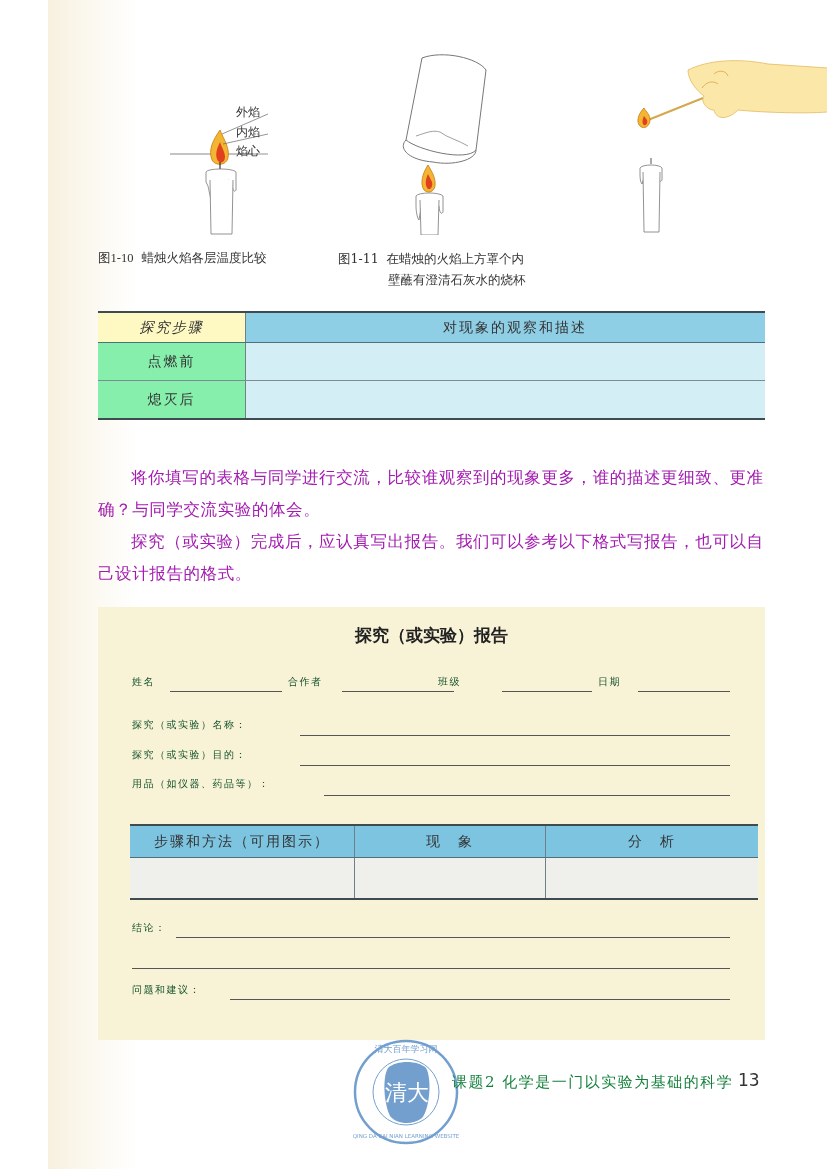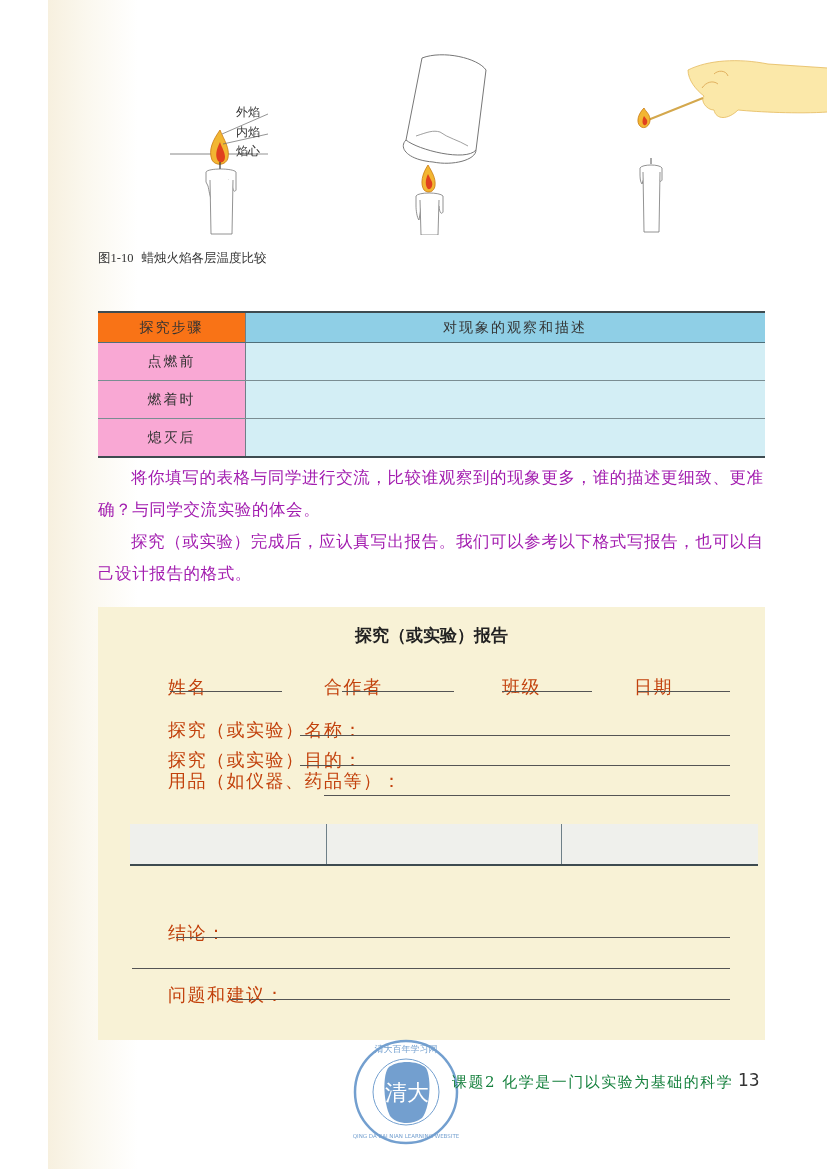--- a/index.html
+++ b/index.html
@@ -12,33 +12,33 @@
   .caption .num { margin-right:8px; }
   .label-small { font-size:12px; color:#333; position:absolute; white-space:nowrap; }
 
   
   .t1 { position:absolute; left:98px; top:311px; width:667px; border-collapse:collapse;
         font-size:14px; color:#333; }
   .t1 th { background:#7cc4e0; height:27px; font-weight:normal; letter-spacing:2px;
            border-top:2px solid #3e4b50; border-bottom:1px solid #4f6f7a; }
   .t1 td { height:35px; border-bottom:1px solid #7a8d92; text-align:center; letter-spacing:2px; }
   .t1 tr:last-child td { border-bottom:2px solid #3e4b50; }
-  .t1 .c1 { width:145px; background:#f9a8d4; border-right:1px solid #6e8088; }
+  .t1 .c1 { width:145px; background:#86efac; border-right:1px solid #6e8088; }
   .t1 .c2 { background:#d3eef5;padding-left:20px; }
-  .t1 th.c1 { background:#f97316; }
+  .t1 th.c1 { background:#fef9c3;font-style:italic; }
   .t1 th.c2 { background:#8fcfe6; }
 
   .para { position:absolute; left:98px; width:668px; font-size:16.5px; line-height:32px; color:#a21caf;
           text-indent:33px; letter-spacing:0.6px; }
 
   
   .report { position:absolute; left:98px; top:607px; width:667px; height:433px; background:#f8f2d6; }
   .report-title { position:absolute; left:0; width:100%; top:17px; text-align:center;
                   font-family:"DejaVu Sans","Liberation Sans",sans-serif; font-size:17px; font-weight:bold; color:#222; }
-  .field-label { position:absolute; font-size:18px; color:#c2410c; white-space:nowrap; letter-spacing:1.5px;margin-left:36px; }
+  .field-label { position:absolute; font-size:10px; color:#14532d; white-space:nowrap; letter-spacing:1.5px; }
   .blank { position:absolute; border-bottom:1px solid #555; height:0; }
   .t2 { position:absolute; left:30px; top:824px; width:627px; border-collapse:collapse; font-size:14px; color:#333; }
   .t2 th { background:#7cc4e0; height:29px; font-weight:normal; border-top:2px solid #3e4b50;
            border-bottom:1px solid #4f6f7a; letter-spacing:2px; }
   .t2 td { height:38px; background:#eff0ec; border-bottom:2px solid #3e4b50; }
   .t2 .sep { border-right:1px solid #6e8088; }
 
   .footer-text { position:absolute; left:452px; top:1073px; font-size:15px; color:#15803d; letter-spacing:1.5px; white-space:nowrap; }
   .page-num { position:absolute; left:738px; top:1070px; font-family:"DejaVu Sans","Liberation Sans",sans-serif; font-size:17px; color:#333; }
   .watermark { position:absolute; left:352px; top:1038px; width:108px; height:108px; opacity:0.85; }
@@ -69,20 +69,24 @@
 
   <svg class="fig" style="left:340px;top:50px;" width="120" height="185" viewBox="0 0 120 185">
     <path d="M34 8 C55 0,90 8,98 20 L88 100 C78 112,30 100,18 90 Z" fill="#fff" stroke="#777" stroke-width="1"></path>
     <path d="M18 90 C10 98,20 110,45 112 C65 116,88 110,88 100" fill="none" stroke="#777" stroke-width="1"></path>
     <path d="M28 86 C40 82,45 80,52 82 C60 88,70 90,80 96" fill="none" stroke="#888" stroke-width="0.8"></path>
     <path d="M40 115 C34 124,32 134,36 140 C40 144,46 142,47 136 C48 128,44 122,40 115 Z" fill="#f2b632" stroke="#c97a12" stroke-width="0.8"></path>
     <path d="M40 124 C37 130,37 136,40 139 C43 140,45 136,44 132 Z" fill="#e0401e"></path>
     <path d="M28 146 C30 142,52 142,55 146 L55 162 C53 166,51 160,51 156 L46 154 L44 168 C42 168,41 160,40 156 L33 158 L31 170 C29 168,28 160,28 156 Z" fill="#fff" stroke="#777" stroke-width="0.8"></path>
     <path d="M32 150 L33 185 L50 185 L51 150" fill="#fff" stroke="#777" stroke-width="0.8"></path>
   </svg>
+  <div class="caption" style="left:290px;top:248px;">
+    <div><span class="num">图1-11</span><span>在蜡烛的火焰上方罩个内</span></div>
+    <div style="padding-left:50px;">壁蘸有澄清石灰水的烧杯</div>
+  </div>
 
   <svg class="fig" style="left:540px;top:50px;" width="240" height="185" viewBox="0 0 240 185">
     <path d="M100 20 C120 10,150 8,180 14 L240 18 L240 62 C210 64,170 62,150 60 C140 70,128 70,126 60 C118 60,112 50,116 46 C108 40,100 30,100 20 Z" fill="#fbe8a9" stroke="#e5b95a" stroke-width="0.8"></path>
     <path d="M114 38 C118 32,125 30,130 34" fill="none" stroke="#d9a24c" stroke-width="0.8"></path>
     <path d="M126 24 C130 20,138 20,140 26" fill="none" stroke="#d9a24c" stroke-width="0.8"></path>
     <line x1="115" y1="48" x2="60" y2="70" stroke="#d4a84d" stroke-width="2"></line>
     <path d="M56 58 C50 64,48 72,52 76 C56 80,62 76,62 70 C62 64,58 62,56 58 Z" fill="#f2b632" stroke="#c97a12" stroke-width="0.8"></path>
     <path d="M56 66 C54 70,54 74,56 75 C58 76,60 73,59 70 Z" fill="#e0401e"></path>
     <line x1="63" y1="108" x2="63" y2="114" stroke="#555" stroke-width="1"></line>
     <path d="M52 118 C54 114,72 114,74 118 L74 130 C72 134,70 128,70 126 L66 126 L65 134 C63 134,62 128,62 126 L56 128 L54 134 C52 132,52 126,52 124 Z" fill="#fff" stroke="#777" stroke-width="0.8"></path>
@@ -94,61 +98,62 @@
   <tbody>
       <tr>
     <th class="c1">探究步骤</th>
     <th class="c2">对现象的观察和描述</th>
   </tr>
   <tr>
     <td class="c1">点燃前</td>
     <td class="c2"></td>
   </tr>
   <tr>
-    <td class="c1">燃着时</td>
-    <td class="c2"></td>
-  </tr>
-  <tr>
     <td class="c1">熄灭后</td>
     <td class="c2"></td>
   </tr>
 </tbody>
   </table>
 
 <p class="para" style="top:462px;margin:0;">将你填写的表格与同学进行交流，比较谁观察到的现象更多，谁的描述更细致、更准确？与同学交流实验的体会。</p>
 <p class="para" style="top:526px;margin:0;">探究（或实验）完成后，应认真写出报告。我们可以参考以下格式写报告，也可以自己设计报告的格式。</p>
 
 <div class="report">
   <div class="report-title">探究（或实验）报告</div>
 
   <div class="field-label" style="left:34px;top:68px;">姓名</div>
   <div class="blank" style="left:72px;top:84px;width:112px;"></div>
   <div class="field-label" style="left:190px;top:68px;text-align:right;">合作者</div>
   <div class="blank" style="left:244px;top:84px;width:112px;"></div>
-  <div class="field-label" style="left:368px;top:68px;text-align:center;">班级</div>
+  <div class="field-label" style="left:340px;top:68px;text-align:center;">班级</div>
   <div class="blank" style="left:404px;top:84px;width:90px;"></div>
   <div class="field-label" style="left:500px;top:68px;">日期</div>
   <div class="blank" style="left:540px;top:84px;width:92px;"></div>
 
   <div class="field-label" style="left:34px;top:111px;">探究（或实验）名称：</div>
   <div class="blank" style="left:202px;top:128px;width:430px;"></div>
   <div class="field-label" style="left:34px;top:141px;">探究（或实验）目的：</div>
   <div class="blank" style="left:202px;top:158px;width:430px;"></div>
-  <div class="field-label" style="left:34px;top:162px;">用品（如仪器、药品等）：</div>
+  <div class="field-label" style="left:34px;top:170px;">用品（如仪器、药品等）：</div>
   <div class="blank" style="left:226px;top:188px;width:406px;"></div>
 
   <div class="field-label" style="left:34px;top:314px;">结论：</div>
   <div class="blank" style="left:78px;top:330px;width:554px;"></div>
   <div class="blank" style="left:34px;top:361px;width:598px;"></div>
   <div class="field-label" style="left:34px;top:376px;">问题和建议：</div>
   <div class="blank" style="left:132px;top:392px;width:500px;"></div>
 </div>
 
 <table class="t2" style="left:130px;top:824px;width:628px;">
   <tbody>
+      <tr>
+    <th class="sep" style="width:222px;">步骤和方法（可用图示）</th>
+    <th class="sep" style="width:188px;">现　象</th>
+    <th>分　析</th>
+  </tr>
   <tr>
     <td class="sep"></td>
     <td class="sep"></td>
     <td></td>
   </tr>
 </tbody>
   </table>
 
 <svg class="watermark" viewBox="0 0 108 108">
   <circle cx="54" cy="54" r="51" fill="#ffffff" fill-opacity="0.7" stroke="#5b8fc7" stroke-width="2.5"></circle>

